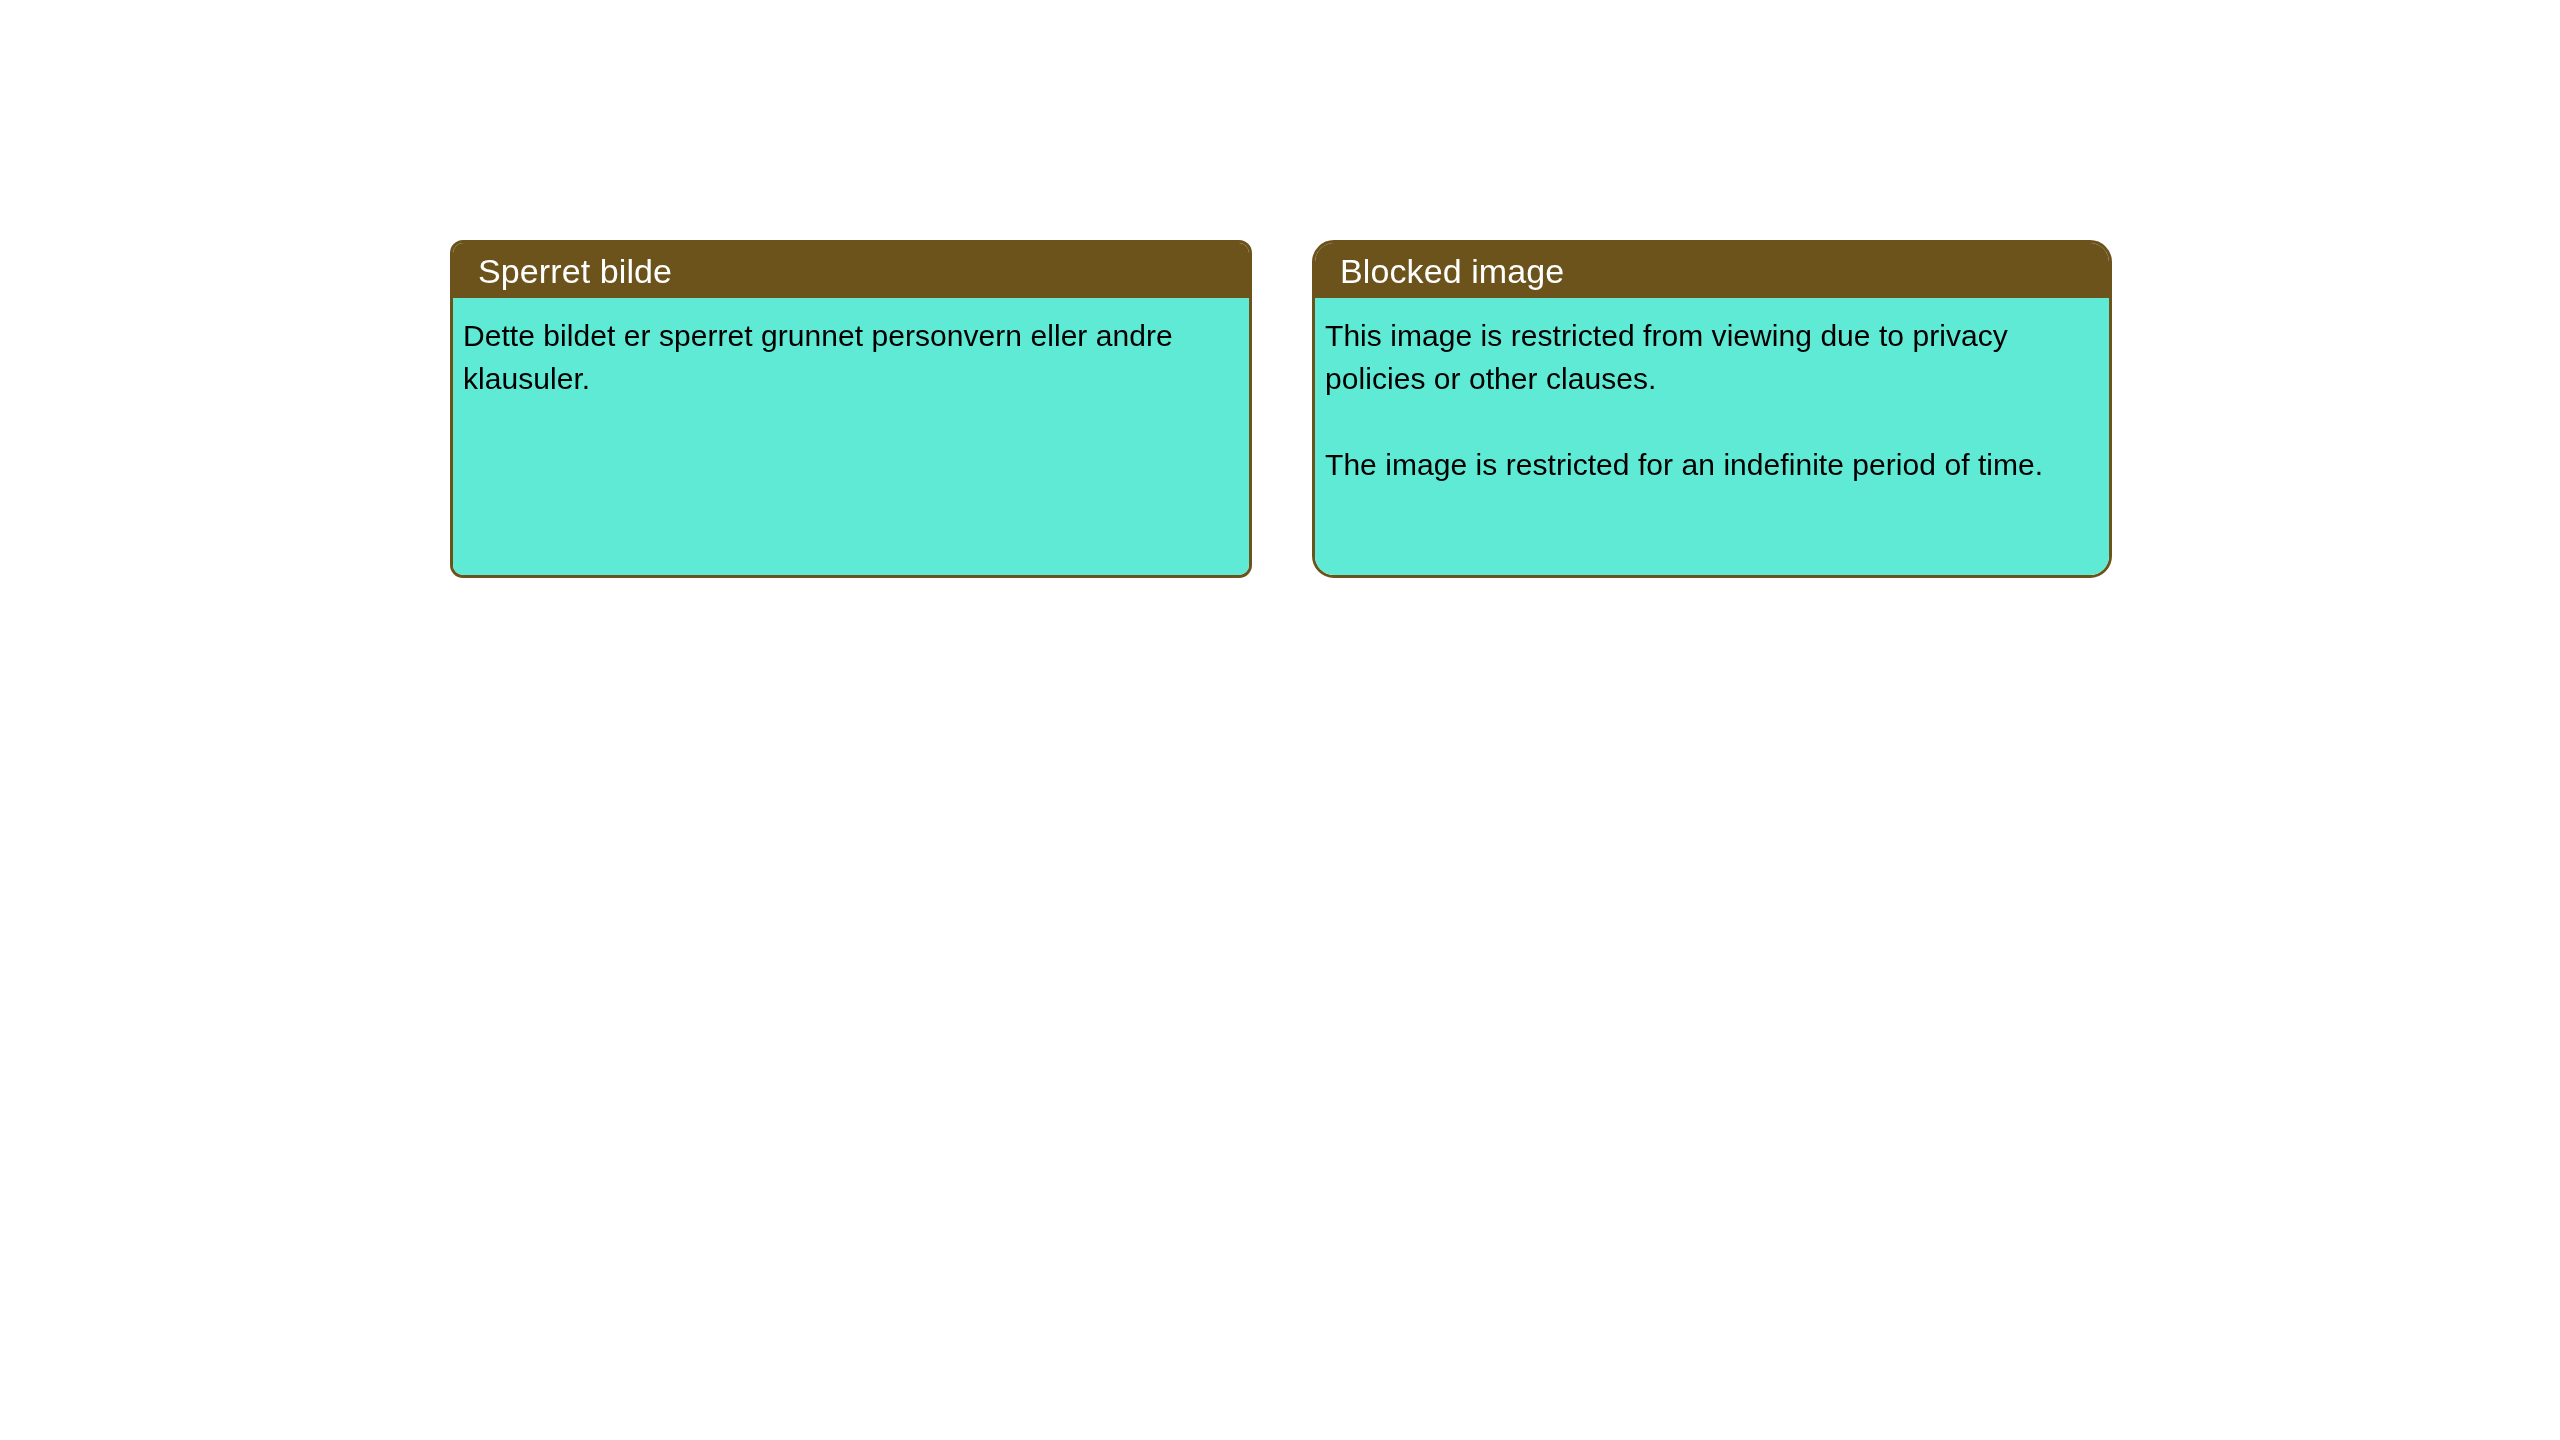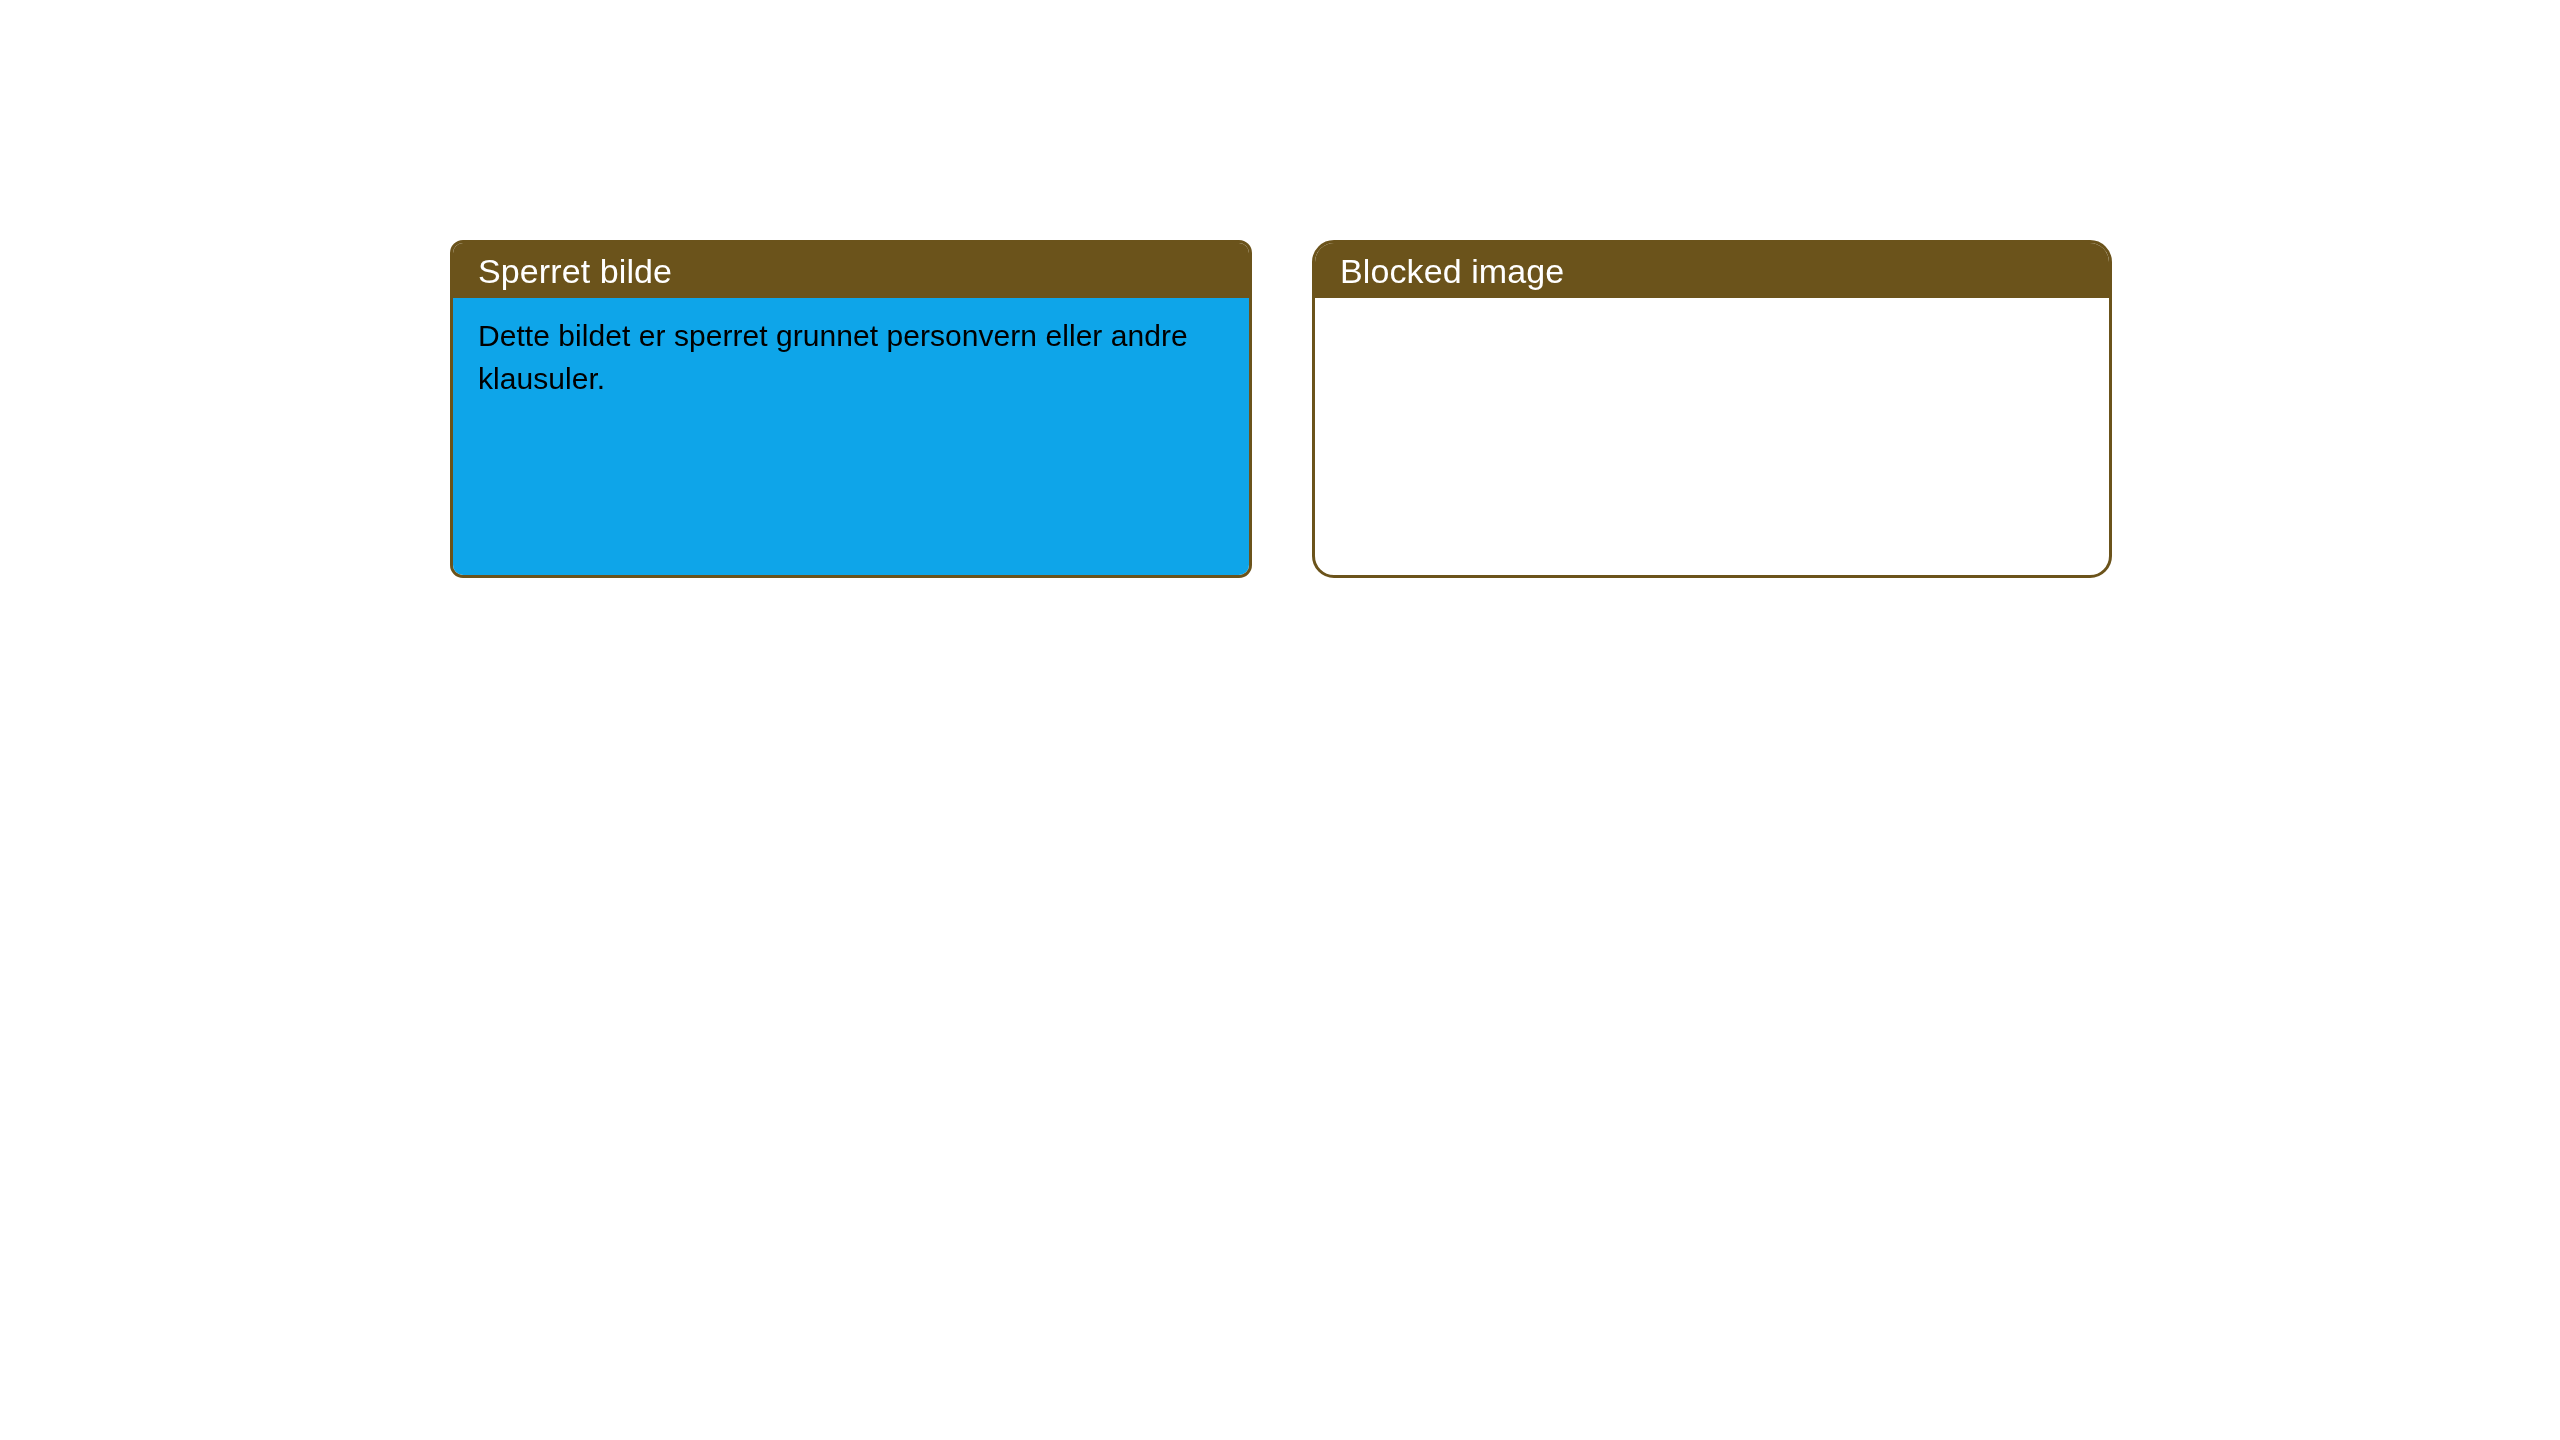--- a/index.html
+++ b/index.html
@@ -60,23 +60,23 @@
     color: #ffffff;
     font-size: 34px;
     font-weight: normal;
     line-height: 1;
     letter-spacing: 0.1px;
     white-space: nowrap;
   }
 
   .panel-body {
     flex: 1 1 auto;
-    padding: 16px 26px 0 25px;
+    padding: 16px 26px 0 10px;
     box-sizing: border-box;
-    background: #0ea5e9;
+    background: #5eead4;
   }
 
   .panel-paragraph {
     color: #000000;
     font-size: 30px;
     line-height: 43px;
     margin: 0;
     letter-spacing: 0.05px;
   }
 
@@ -95,15 +95,19 @@
     </div>
     <div class="panel-body">
       <p class="panel-paragraph">Dette bildet er sperret grunnet personvern eller andre klausuler.</p>
     </div>
   </section>
 
   <section class="panel panel--en">
     <div class="panel-header">
       <h2 class="panel-title">Blocked image</h2>
     </div>
+    <div class="panel-body">
+      <p class="panel-paragraph">This image is restricted from viewing due to privacy policies or other clauses.</p>
+      <p class="panel-paragraph">The image is restricted for an indefinite period of time.</p>
+    </div>
   </section>
 
 </div>
 
 </body></html>

